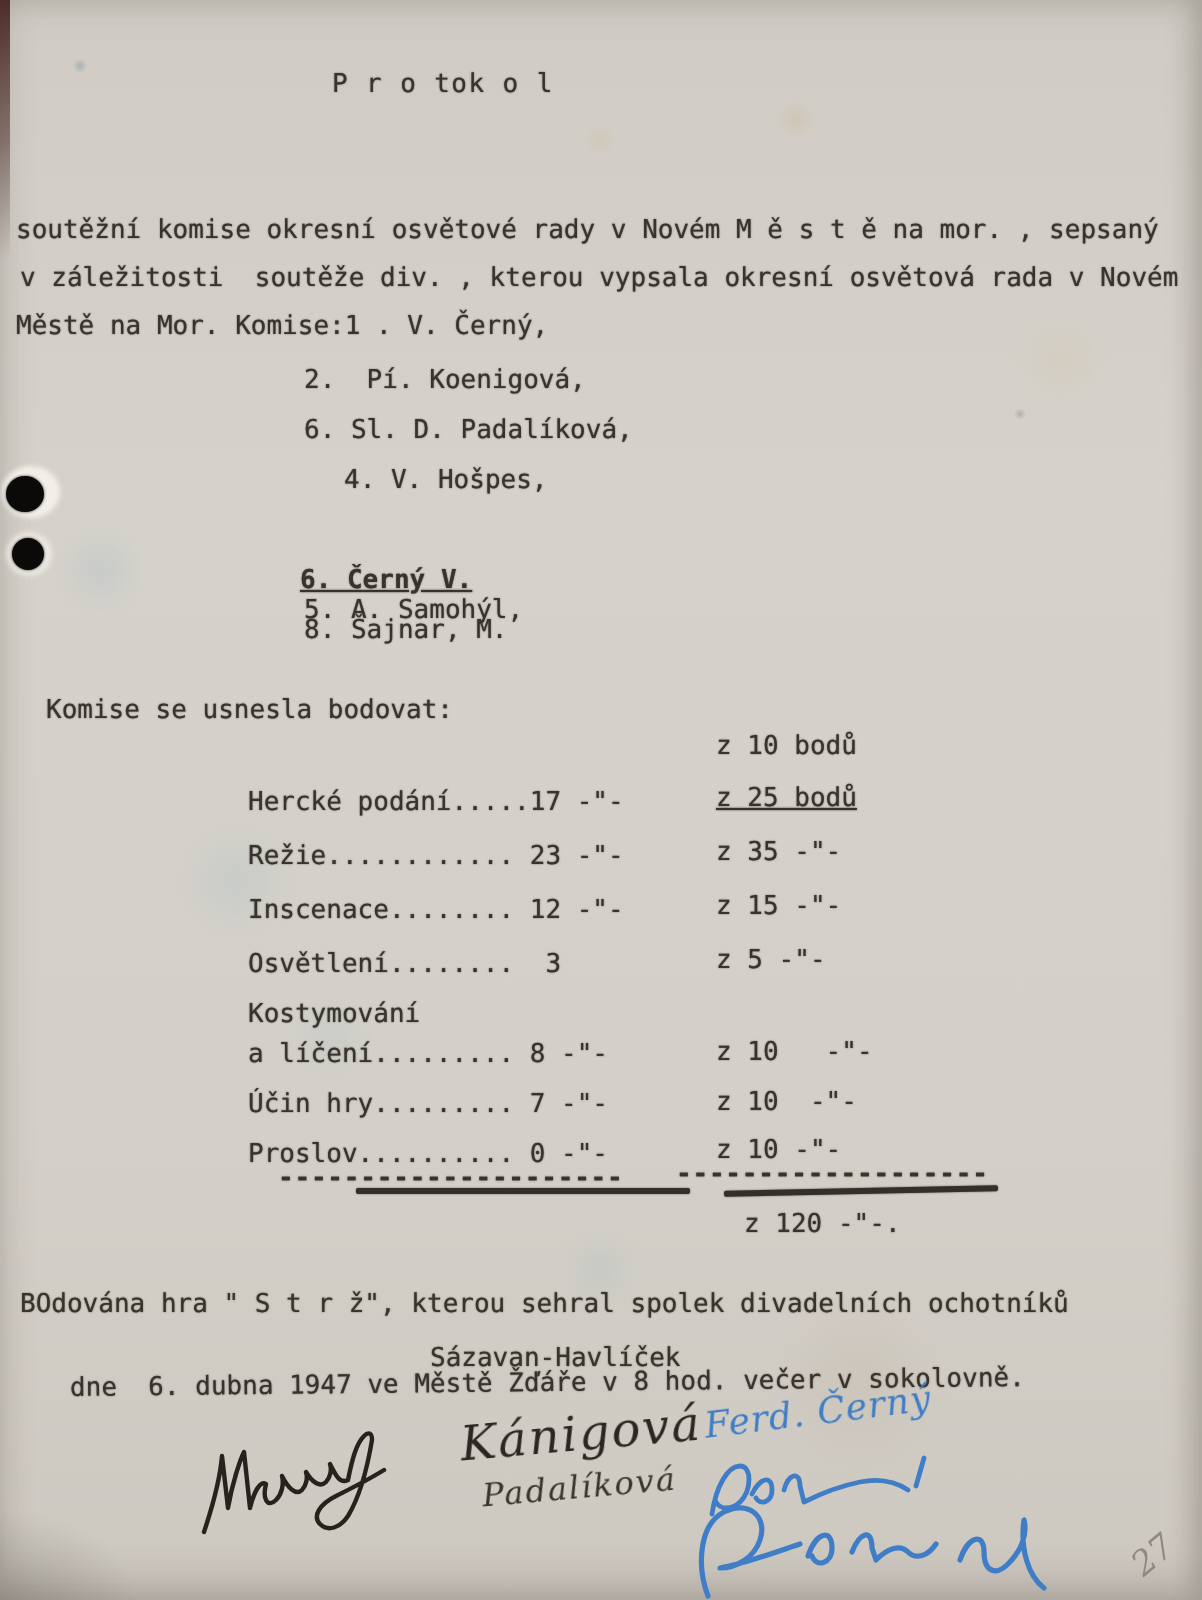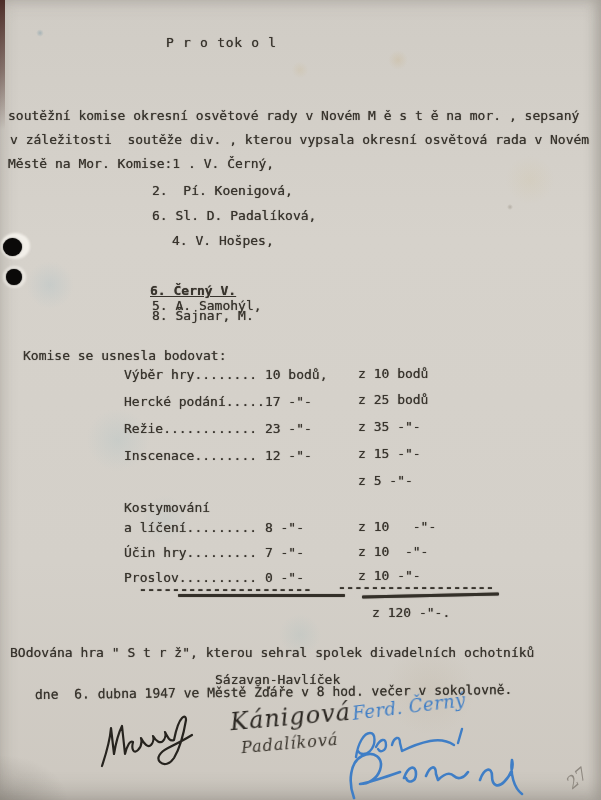--- a/index.html
+++ b/index.html
@@ -78,32 +78,32 @@
 
   <div class="line" style="left:152px; top:183px;">2.  Pí. Koenigová,</div>
   <div class="line" style="left:152px; top:208px;">6. Sl. D. Padalíková,</div>
   <div class="line" style="left:152px; top:233px;margin-left:20px;">4. V. Hošpes,</div>
   <div class="line" style="left:152px; top:258px;margin-top:40px;">5. A. Samohýl,</div>
   <div class="line struck" style="left:150px; top:283px;text-decoration:underline;">6. Černý V.</div>
   <div class="line" style="left:152px; top:308px;">8. Šajnar, M.</div>
 
   <div class="line" style="left:23px; top:348px;">Komise se usnesla bodovat:</div>
 
-  <div class="line" style="left:124px; top:367px;">Výběr hry........ 10 bodů,</div>
   <div class="line" style="left:358px; top:366px;">z 10 bodů</div>
 
   <div class="line" style="left:124px; top:394px;">Hercké podání.....17 -"-</div>
-  <div class="line" style="left:358px; top:392px;">z 25 bodů</div>
+  <div class="line" style="left:358px; top:392px;text-decoration:underline;">z 25 bodů</div>
 
   <div class="line" style="left:124px; top:421px;">Režie............ 23 -"-</div>
   <div class="line" style="left:358px; top:419px;">z 35 -"-</div>
 
   <div class="line" style="left:124px; top:448px;">Inscenace........ 12 -"-</div>
   <div class="line" style="left:358px; top:446px;">z 15 -"-</div>
 
+  <div class="line" style="left:124px; top:475px;">Osvětlení........  3</div>
   <div class="line" style="left:358px; top:473px;">z 5 -"-</div>
 
   <div class="line" style="left:124px; top:500px;">Kostymování</div>
 
   <div class="line" style="left:124px; top:520px;">a líčení......... 8 -"-</div>
   <div class="line" style="left:358px; top:519px;">z 10   -"-</div>
 
   <div class="line" style="left:124px; top:545px;">Účin hry......... 7 -"-</div>
   <div class="line" style="left:358px; top:544px;">z 10  -"-</div>
 

